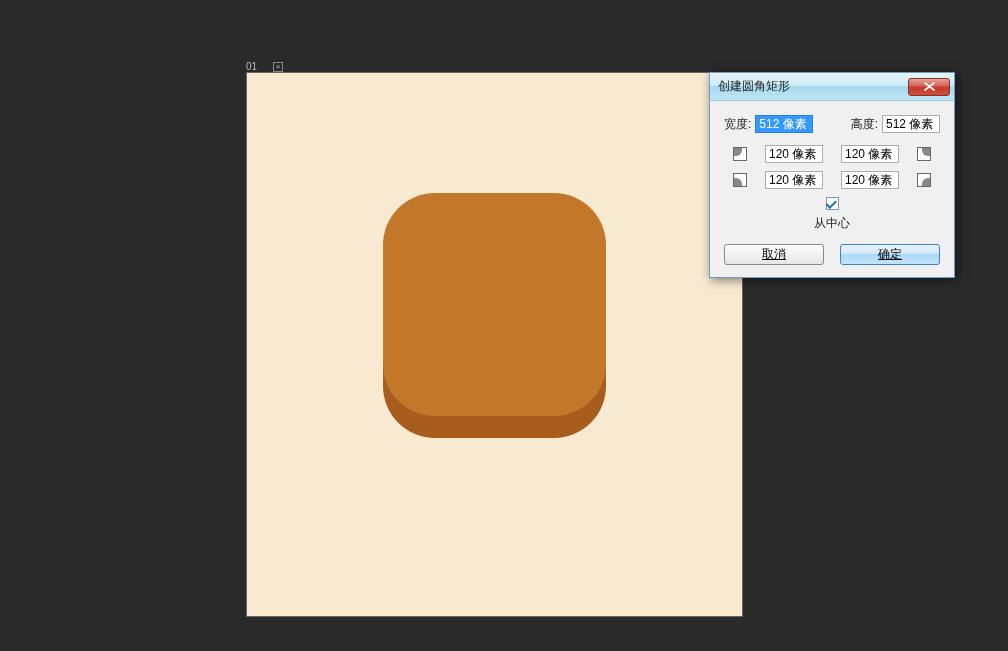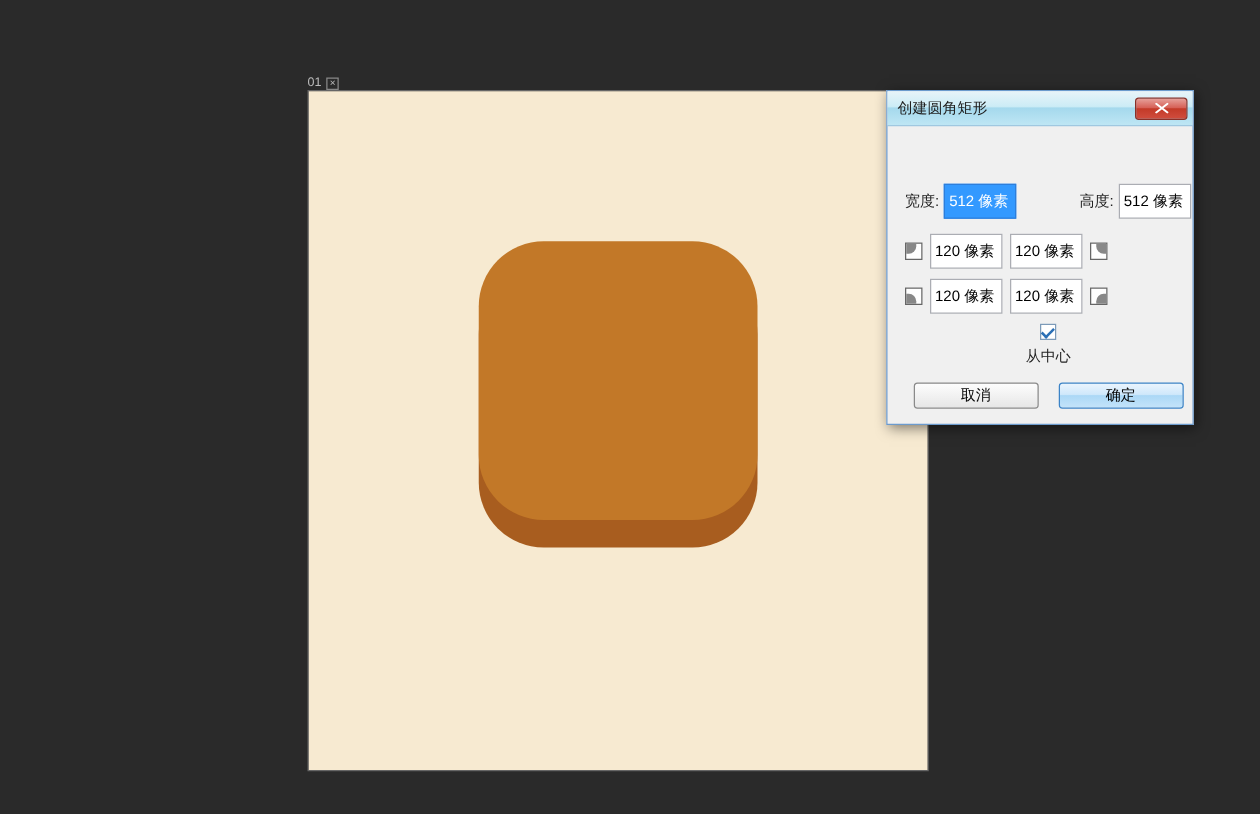--- a/index.html
+++ b/index.html
@@ -47,21 +47,21 @@
       border-radius: 52px;
     }
     .tab-label {
       position: absolute;
       left: 246px;
       top: 61px;
       color: #bbb;
       font-size: 10px;
       display: flex;
       align-items: center;
-      gap: 4px;
+      gap: 16px;
       justify-content: center;
     }
     .tab-close {
       display: inline-block;
       width: 10px;
       height: 10px;
       border: 1px solid #888;
       text-align: center;
       line-height: 8px;
       font-size: 8px;
@@ -98,44 +98,43 @@
       border: 1px solid #8a3028;
       border-radius: 3px;
       display: flex;
       align-items: center;
       justify-content: center;
       cursor: pointer;
     }
     .close-btn svg { display:block; }
 
     .dialog-body {
-      padding: 14px 1px 12px 14px;
-      margin-top: 32px;
+      padding: 14px 14px 12px 14px;
     }
 
     .row {
       display: flex;
       align-items: center;
       margin-bottom: 12px;
       gap: 4px;
     }
     .dim-row { justify-content: space-between; }
     .dim-group { display: flex; align-items: center; gap: 4px; }
     .label { color: #222; font-size: 12px; }
     .input {
       width: 58px;
-      height: 28px;
+      height: 18px;
       border: 1px solid #abadb3;
       font-size: 12px;
       padding: 0 3px;
       background: #fff;
     }
     .input.selected { background: #3399ff; color: #fff; border-color:#2d7edb;}
     .radius-label { margin-bottom: 8px; }
-    .radius-row { display:flex; align-items:center; gap:6px; margin-bottom:8px;}
+    .radius-row { display:flex; align-items:center; gap:18px; justify-content: center; margin-bottom:8px;}
     .corner-icon {
       width: 14px;
       height: 14px;
       border: 1px solid #666;
       background:#fff;
       position: relative;
     }
     .corner-icon.tl::after, .corner-icon.tr::after, .corner-icon.bl::after, .corner-icon.br::after {
       content:""; position:absolute; width:8px; height:8px; background:#888;
     }
@@ -144,21 +143,21 @@
     .corner-icon.bl::after { left:0; bottom:0; border-radius: 0 6px 0 0;}
     .corner-icon.br::after { right:0; bottom:0; border-radius: 6px 0 0 0;}
 
     .checkbox-row { display:flex; align-items:center; gap:5px; margin: 8px 0 12px 0; flex-direction: column; }
     .checkbox {
       width: 13px; height: 13px; border:1px solid #7c9ab8; background:#fff; display:inline-flex; align-items:center; justify-content:center;
     }
     .checkbox.checked::after {
       content:""; width:8px; height:4px; border-left:2px solid #2a6fb5; border-bottom:2px solid #2a6fb5; transform: rotate(-45deg) translate(0,-1px);
     }
-    .btn-row { display:flex; gap:16px; justify-content:center; margin-top:4px;}
+    .btn-row { display:flex; gap:16px; justify-content:center; margin-top:4px;text-decoration:underline;}
     .btn {
       width: 100px;
       height: 21px;
       border: 1px solid #8a8a8a;
       background: linear-gradient(to bottom, #fdfdfd, #e6e6e6);
       border-radius: 3px;
       font-size: 12px;
       cursor:pointer;
       display:flex; align-items:center; justify-content:center;
     }

